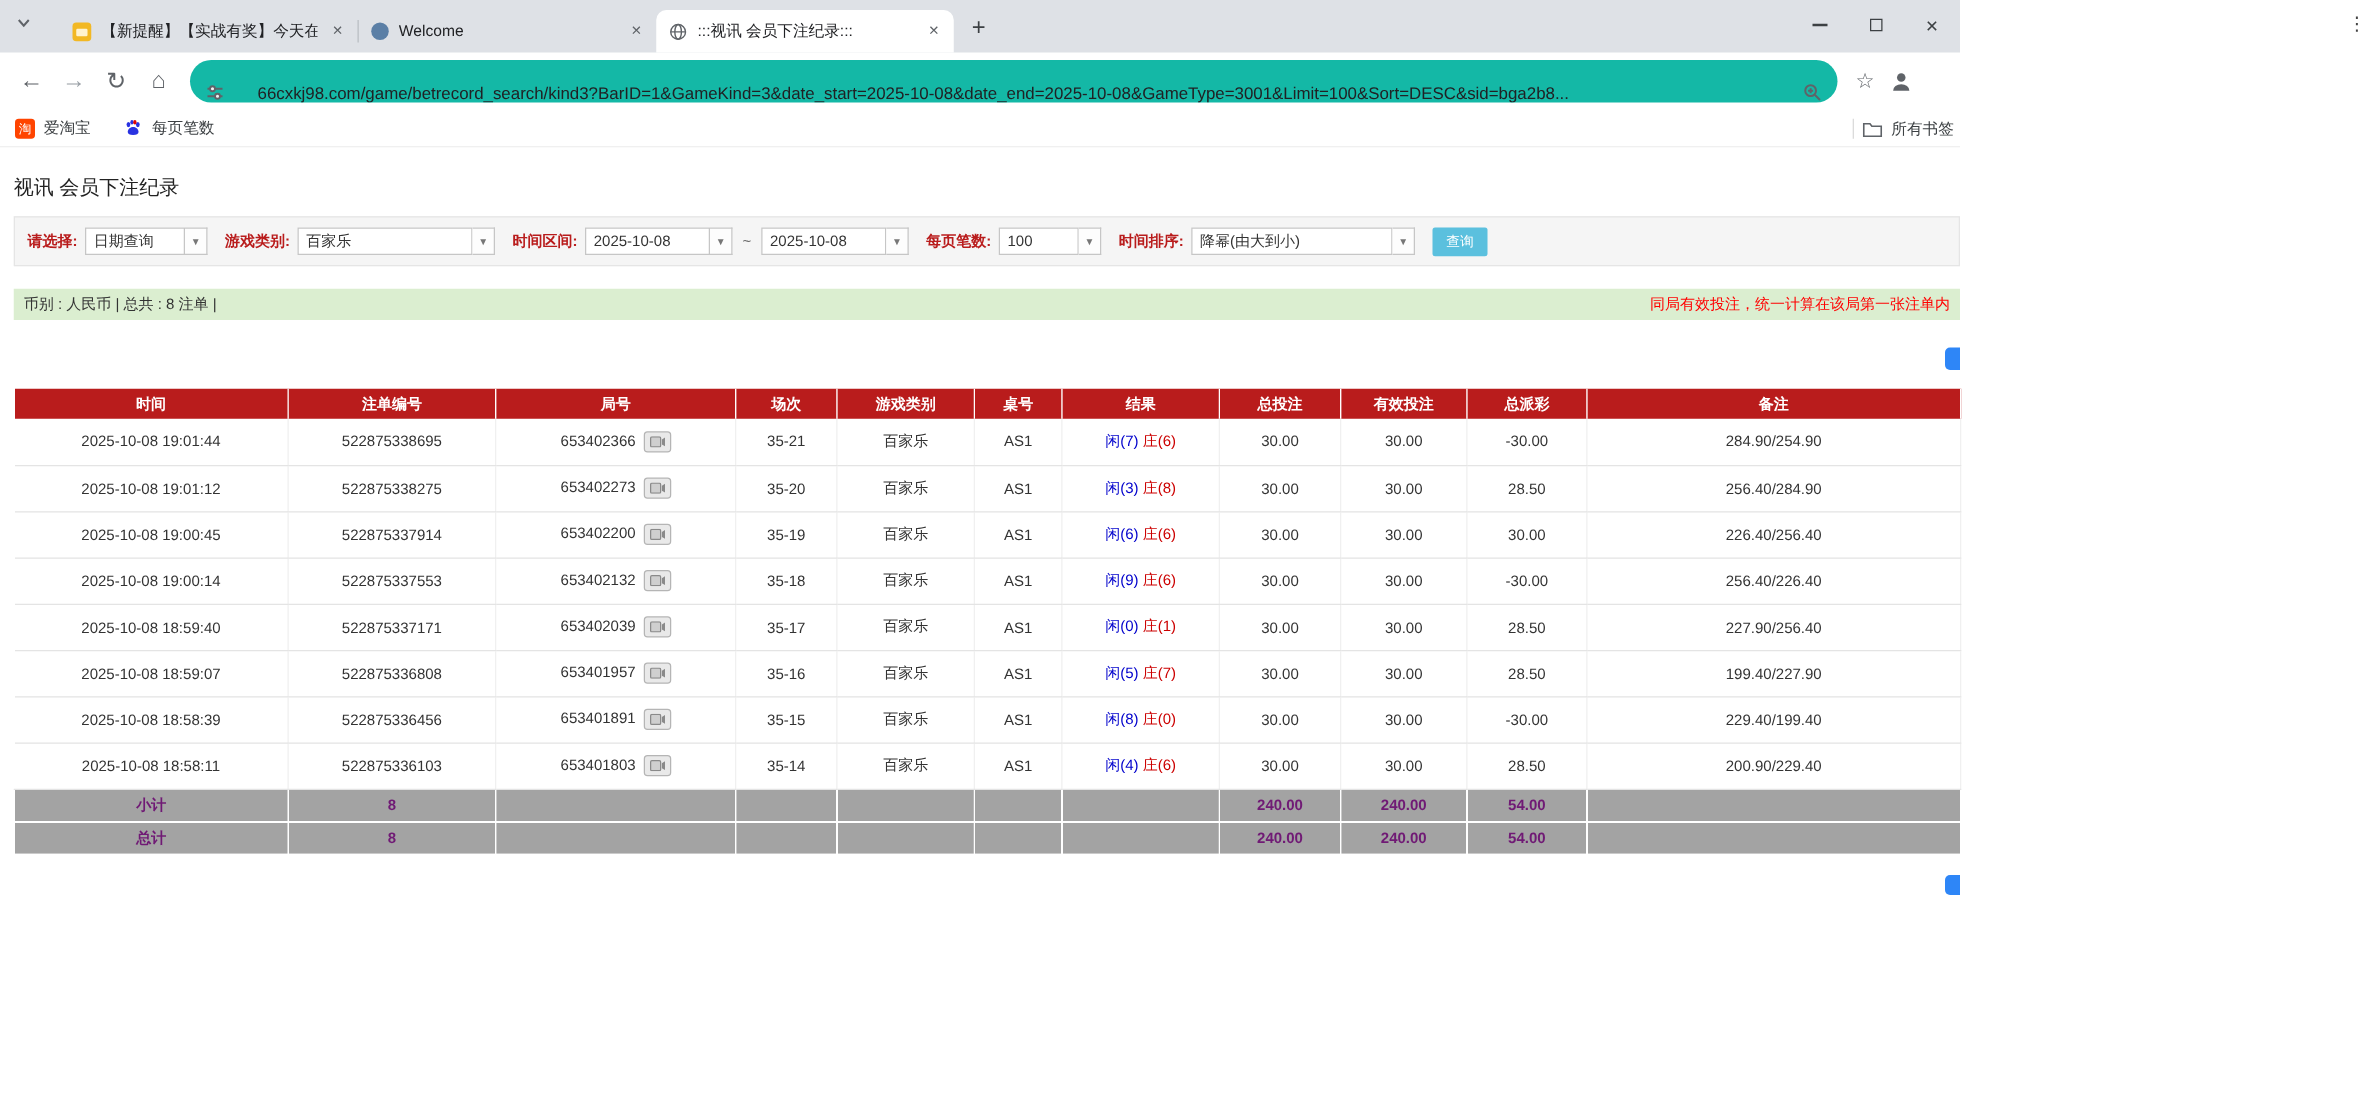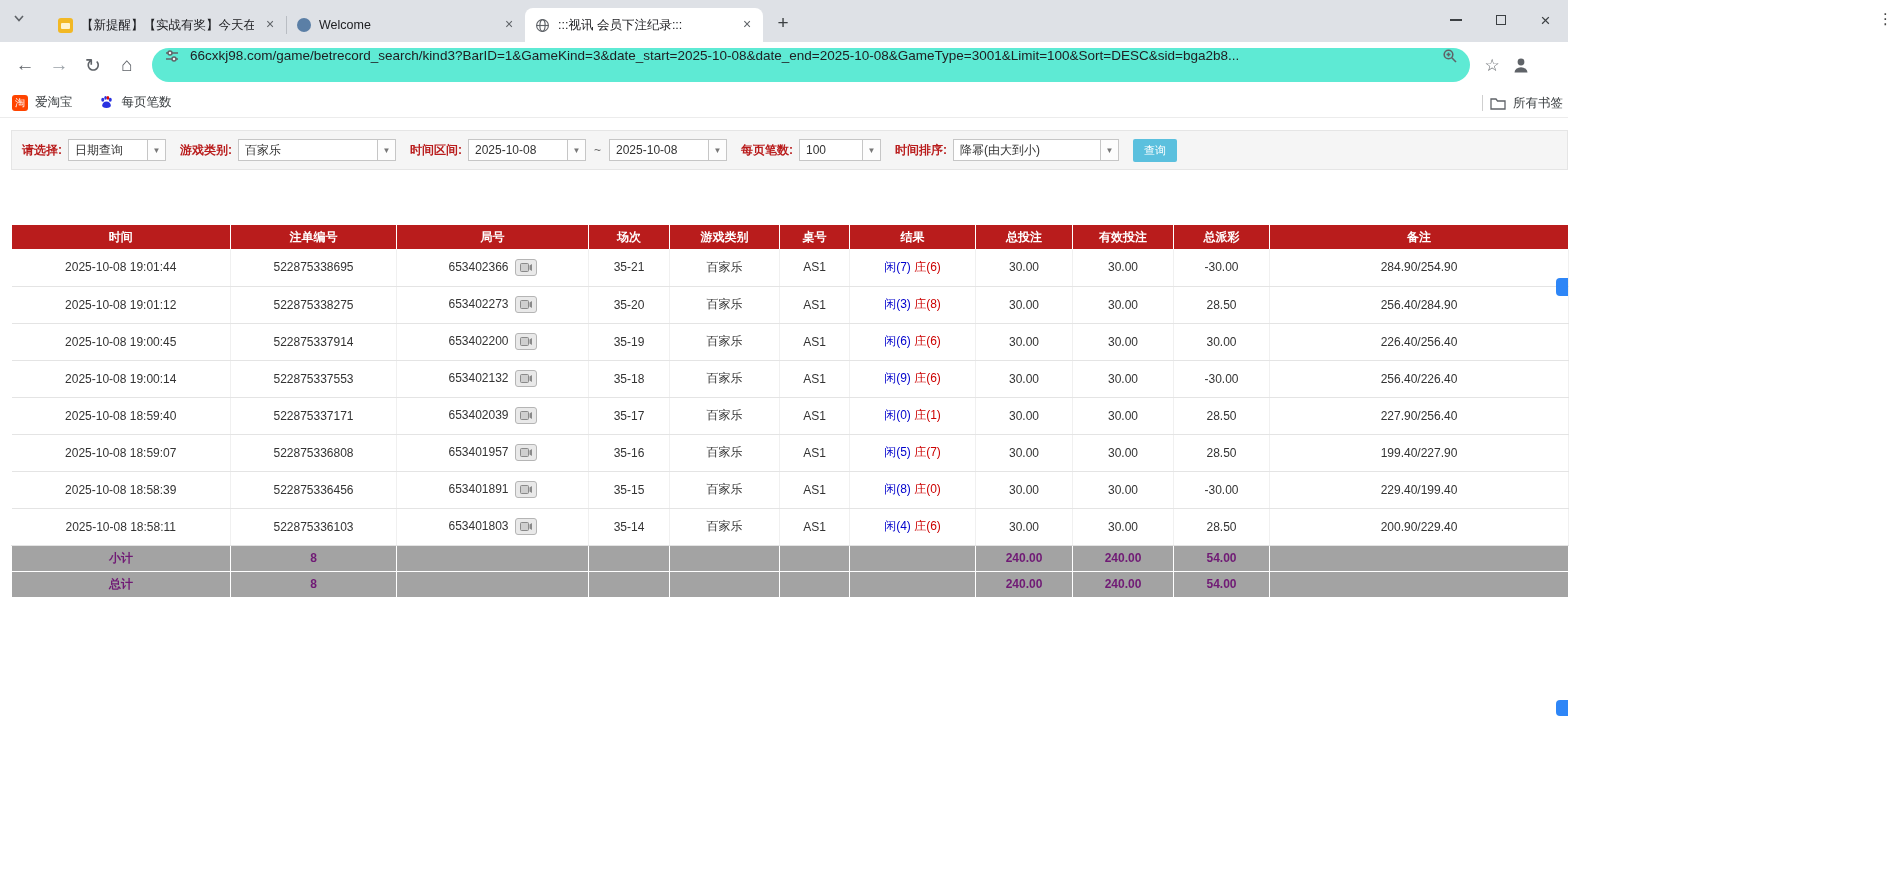--- a/index.html
+++ b/index.html
@@ -26,21 +26,21 @@
   .win-controls { position:absolute; right:0; top:0; height:40px; display:flex; }
   .wc { width:45px; display:flex; align-items:center; justify-content:center; color:#3c4043; }
   .min-glyph { width:12px; height:2px; background:#3c4043; display:inline-block; }
   .max-glyph { width:10px; height:10px; border:1.4px solid #3c4043; display:inline-block; }
   .close-glyph { font-size:17px; line-height:1; }
 
   
   .toolbar { height:46px; background:#fff; display:flex; align-items:center; padding:0 10px 0 8px; }
   .navbtn { width:30px; height:30px; display:flex; align-items:center; justify-content:center; font-size:19px; color:#5f6368; margin:0 2px; }
   .navbtn.fwd { color:#9aa0a6; }
-  .urlbar { flex:1; height:34px; background:#5eead4; border-radius:17px; display:flex; align-items:flex-start; padding:0 12px; margin:0 8px; min-width:0; }
+  .urlbar { flex:1; height:34px; background:#14b8a6; border-radius:17px; display:flex; align-items:flex-end; padding:0 12px; margin:0 8px; min-width:0;gap:16px; }
   .url-text { flex:1; overflow:hidden; white-space:nowrap; font-size:13.5px; color:#202124; }
   .pill-icon { flex:0 0 auto; display:inline-flex; align-items:center; margin-left:8px; }
   .site-info { margin:0 10px 0 0; }
   .star-btn { width:28px; height:28px; display:flex; align-items:center; justify-content:center; font-size:17px; color:#5f6368; }
   .avatar-btn { width:30px; height:30px; display:flex; align-items:center; justify-content:center; margin-right:22px; }
 
   
   .bookmarks { position:relative; height:30px; background:#fff; display:flex; align-items:center; padding-left:12px; gap:26px; border-bottom:1px solid #ececec; }
   .bm { display:flex; align-items:center; gap:7px; font-size:12.5px; color:#3c4043; }
   .bm-ico { width:16px; height:16px; border-radius:3px; display:inline-flex; align-items:center; justify-content:center; }
@@ -50,21 +50,21 @@
 
   
   .content { position:relative; background:#fff; }
   .page-title { margin:0; padding:22px 0 0 11px; font-size:16px; font-weight:400; color:#222; }
   .filterbar { margin:12px 0 0 11px; width:1557px; height:40px; background:#f5f5f5; border:1px solid #e5e5e5; display:flex; align-items:center; gap:6px; padding:0 10px; font-size:12px; }
   .flabel { color:#b91c1c; font-weight:bold; margin-left:8px; }
   .flabel:first-child { margin-left:0; }
   .combo { display:flex; align-items:stretch; }
   .combo-text { background:#fff; border:1px solid #c6c6c6; height:22px; display:flex; align-items:center; padding:0 6px; font-size:12px; color:#333; white-space:nowrap; overflow:hidden; }
   .combo-btn { width:18px; height:22px; border:1px solid #c6c6c6; border-left:none; background:#fdfdfd; display:flex; align-items:center; justify-content:center; font-size:8px; color:#777; }
-  .w96 .combo-text{ width:80px; } .w140 .combo-text{ width:140px; } .w100 .combo-text{ width:100px; } .w64 .combo-text{ width:64px; } .w148 .combo-text{ width:148px; }
+  .w96 .combo-text{ width:80px; } .w140 .combo-text{ width:140px; } .w100 .combo-text{ width:100px; } .w64 .combo-text{ width:64px; } .w148 .combo-text{ width:161px; }
   .tilde { color:#666; margin:0 2px; }
   .search-btn { margin-left:8px; height:23px; padding:0 11px; background:#5bc0de; color:#fff; border:none; border-radius:2px; font-size:11px; font-family:inherit; cursor:pointer; }
 
   .summary { margin:18px 0 0 11px; width:1557px; height:25px; background:#dbeed0; display:flex; align-items:center; justify-content:space-between; padding:0 8px; font-size:12px; }
   .sum-left { color:#333; }
   .sum-right { color:#ff0000; }
 
   
   table.records { margin:55px 0 0 11px; width:1557px; border-collapse:collapse; table-layout:fixed; font-size:12px; text-align:center; }
   .records th { background:#b91c1c; color:#fff; height:24px; font-weight:bold; border-right:1px solid #fff; font-size:12px; }
@@ -185,20 +185,21 @@
       <span style="display:inline-flex;">
         <svg width="16" height="13" viewBox="0 0 16 13" fill="none" stroke="#5f6368" stroke-width="1.3">
           <path d="M1 2 h5 l1.5 2 H15 v8 H1 z"></path>
         </svg>
       </span>
       <span>所有书签</span>
     </div>
   </div>
 
   <div class="content">
+    <h1 class="page-title">视讯 会员下注纪录</h1>
 
     <div class="filterbar">
       <span class="flabel">请选择:</span>
       <div class="combo w96">
         <span class="combo-text">日期查询</span>
         <span class="combo-btn">▼</span>
       </div>
 
       <span class="flabel">游戏类别:</span>
       <div class="combo w140">
@@ -225,20 +226,24 @@
 
       <span class="flabel">时间排序:</span>
       <div class="combo w148">
         <span class="combo-text">降幂(由大到小)</span>
         <span class="combo-btn">▼</span>
       </div>
 
       <button class="search-btn">查询</button>
     </div>
 
+    <div class="summary">
+      <span class="sum-left">币别 : 人民币 | 总共 : 8 注单 |</span>
+      <span class="sum-right">同局有效投注，统一计算在该局第一张注单内</span>
+    </div>
 
     <table class="records">
       <colgroup>
         <col style="width:219px">
           <col style="width:166px">
           <col style="width:192px">
           <col style="width:81px">
         <col style="width:110px">
           <col style="width:70px">
           <col style="width:126px">

